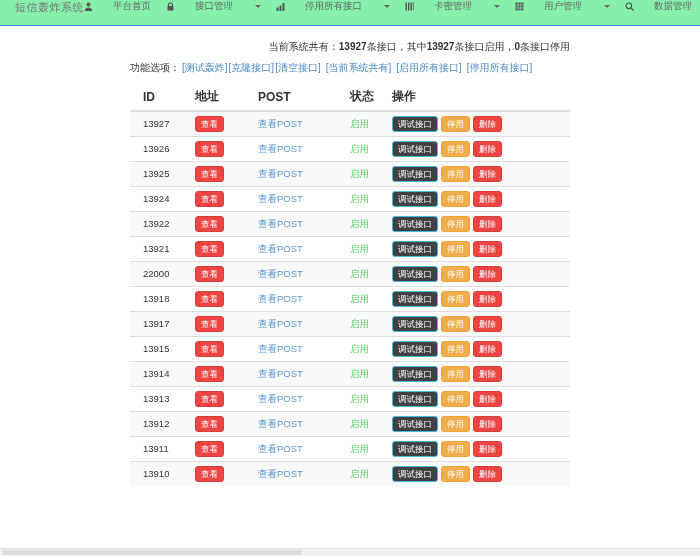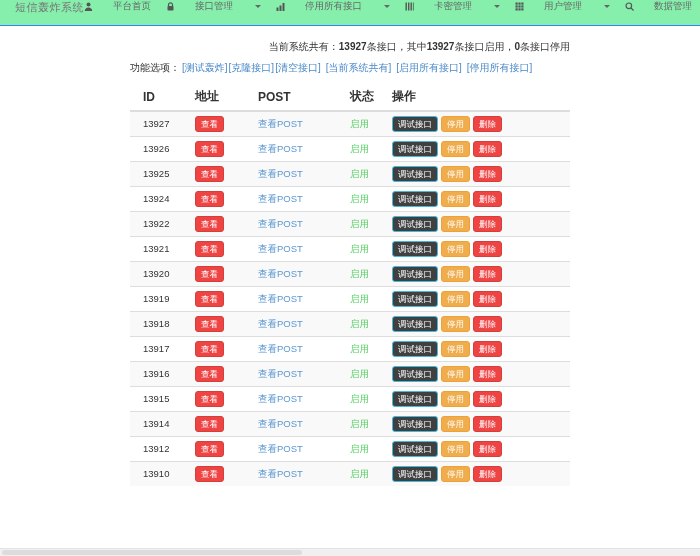--- a/index.html
+++ b/index.html
@@ -292,46 +292,33 @@
     <td>
       <span class="actions">
         <span class="btn btn-info">调试接口</span>
         <span class="btn btn-warning">停用</span>
         <span class="btn btn-danger">删除</span>
       </span>
     </td>
   </tr>
 
   <tr>
-    <td>13920</td>
-    <td><span class="btn btn-danger">查看</span></td>
-    <td><a class="post-link">查看POST</a></td>
-    <td><span class="status-on">启用</span></td>
-    <td>
-      <span class="actions">
-        <span class="btn btn-info">调试接口</span>
-        <span class="btn btn-warning">停用</span>
-        <span class="btn btn-danger">删除</span>
-      </span>
-    </td>
-  </tr>
-
-  <tr>
-    <td>13919</td>
-    <td><span class="btn btn-danger">查看</span></td>
-    <td><a class="post-link">查看POST</a></td>
-    <td><span class="status-on">启用</span></td>
-    <td>
-      <span class="actions">
-        <span class="btn btn-info">调试接口</span>
-        <span class="btn btn-warning">停用</span>
-        <span class="btn btn-danger">删除</span>
-      </span>
-    </td>
-  </tr>
+    <td>22000</td>
+    <td><span class="btn btn-danger">查看</span></td>
+    <td><a class="post-link">查看POST</a></td>
+    <td><span class="status-on">启用</span></td>
+    <td>
+      <span class="actions">
+        <span class="btn btn-info">调试接口</span>
+        <span class="btn btn-warning">停用</span>
+        <span class="btn btn-danger">删除</span>
+      </span>
+    </td>
+  </tr>
+
 
   <tr>
     <td>13918</td>
     <td><span class="btn btn-danger">查看</span></td>
     <td><a class="post-link">查看POST</a></td>
     <td><span class="status-on">启用</span></td>
     <td>
       <span class="actions">
         <span class="btn btn-info">调试接口</span>
         <span class="btn btn-warning">停用</span>
@@ -347,33 +334,20 @@
     <td><span class="status-on">启用</span></td>
     <td>
       <span class="actions">
         <span class="btn btn-info">调试接口</span>
         <span class="btn btn-warning">停用</span>
         <span class="btn btn-danger">删除</span>
       </span>
     </td>
   </tr>
 
-  <tr>
-    <td>13916</td>
-    <td><span class="btn btn-danger">查看</span></td>
-    <td><a class="post-link">查看POST</a></td>
-    <td><span class="status-on">启用</span></td>
-    <td>
-      <span class="actions">
-        <span class="btn btn-info">调试接口</span>
-        <span class="btn btn-warning">停用</span>
-        <span class="btn btn-danger">删除</span>
-      </span>
-    </td>
-  </tr>
 
   <tr>
     <td>13915</td>
     <td><span class="btn btn-danger">查看</span></td>
     <td><a class="post-link">查看POST</a></td>
     <td><span class="status-on">启用</span></td>
     <td>
       <span class="actions">
         <span class="btn btn-info">调试接口</span>
         <span class="btn btn-warning">停用</span>
@@ -389,35 +363,61 @@
     <td><span class="status-on">启用</span></td>
     <td>
       <span class="actions">
         <span class="btn btn-info">调试接口</span>
         <span class="btn btn-warning">停用</span>
         <span class="btn btn-danger">删除</span>
       </span>
     </td>
   </tr>
 
+  <tr>
+    <td>13913</td>
+    <td><span class="btn btn-danger">查看</span></td>
+    <td><a class="post-link">查看POST</a></td>
+    <td><span class="status-on">启用</span></td>
+    <td>
+      <span class="actions">
+        <span class="btn btn-info">调试接口</span>
+        <span class="btn btn-warning">停用</span>
+        <span class="btn btn-danger">删除</span>
+      </span>
+    </td>
+  </tr>
 
   <tr>
     <td>13912</td>
     <td><span class="btn btn-danger">查看</span></td>
     <td><a class="post-link">查看POST</a></td>
     <td><span class="status-on">启用</span></td>
     <td>
       <span class="actions">
         <span class="btn btn-info">调试接口</span>
         <span class="btn btn-warning">停用</span>
         <span class="btn btn-danger">删除</span>
       </span>
     </td>
   </tr>
 
+  <tr>
+    <td>13911</td>
+    <td><span class="btn btn-danger">查看</span></td>
+    <td><a class="post-link">查看POST</a></td>
+    <td><span class="status-on">启用</span></td>
+    <td>
+      <span class="actions">
+        <span class="btn btn-info">调试接口</span>
+        <span class="btn btn-warning">停用</span>
+        <span class="btn btn-danger">删除</span>
+      </span>
+    </td>
+  </tr>
 
   <tr>
     <td>13910</td>
     <td><span class="btn btn-danger">查看</span></td>
     <td><a class="post-link">查看POST</a></td>
     <td><span class="status-on">启用</span></td>
     <td>
       <span class="actions">
         <span class="btn btn-info">调试接口</span>
         <span class="btn btn-warning">停用</span>

